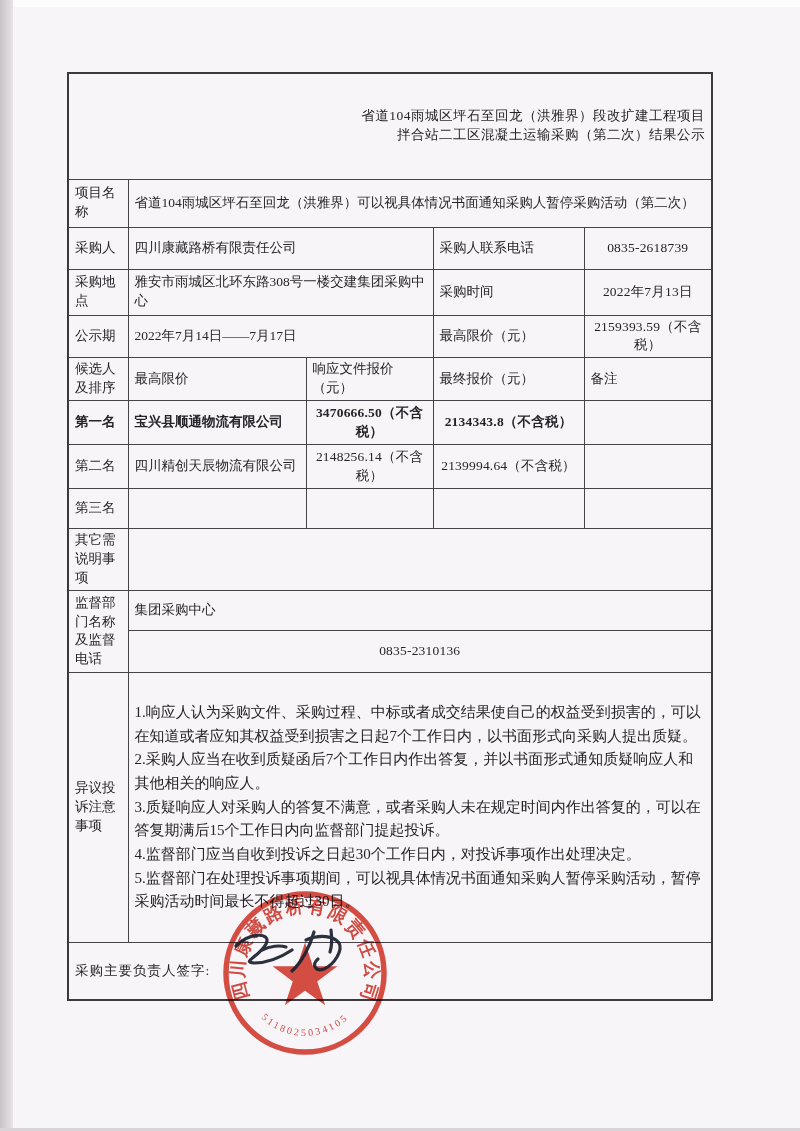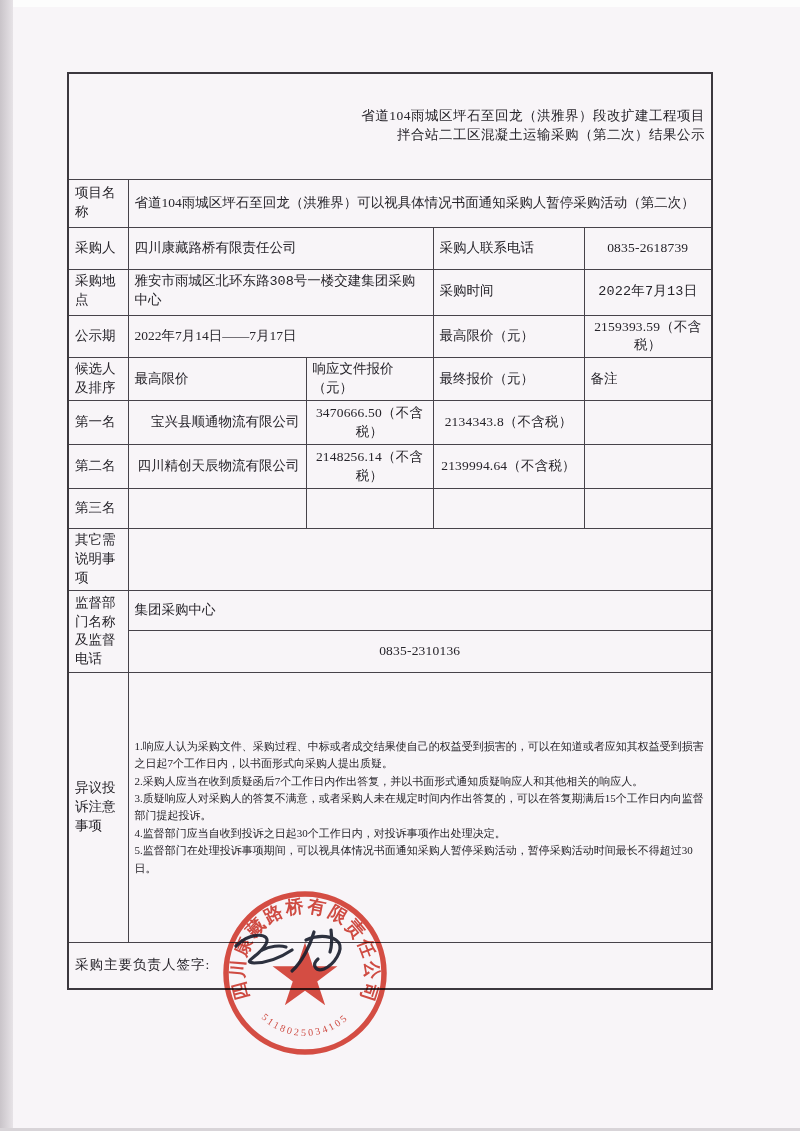--- a/index.html
+++ b/index.html
@@ -29,38 +29,38 @@
     border:1.5px solid #47434a;
     vertical-align:middle;
     font-size:13.5px;line-height:1.4;
     padding:2px 6px;
     overflow:hidden;
     word-break:break-all;
   }
   tr.r-title{height:106px;}
   tr.r-proj{height:48px;}
   tr.r-buyer{height:42px;}
-  tr.r-loc{height:46px;font-family:Liberation Mono, monospace;}
+  tr.r-loc{height:46px;}
   tr.r-pub{height:33px;}
   tr.r-chead{height:43px;}
-  tr.r-c1{height:44px;}
+  tr.r-c1{height:44px;font-weight:bold;}
   tr.r-c2{height:44px;}
   tr.r-c3{height:40px;}
   tr.r-other{height:55px;}
   tr.r-supa{height:40px;}
   tr.r-supb{height:42px;padding-left:12px;}
   tr.r-obj{height:270px;}
-  tr.r-sign{height:47px;}
+  tr.r-sign{height:58px;}
   .title-cell{text-align:right;font-weight:normal;font-size:21px;line-height:1.75;letter-spacing:.5px;}
   .lab{padding:2px 7px;}
   .ctr{padding:2px 2px;}
   .num{text-align:center;font-size:12.5px;letter-spacing:.2px;padding:2px 2px;}
-  .name-cell{text-align:right;font-size:12.8px;padding:2px 4px;}
+  .name-cell{text-align:left;font-size:12.8px;padding:2px 4px;}
   .obj-cell{vertical-align:middle;padding:6px 10px;}
-  .obj-cell .obj-item{font-size:11px;line-height:1.58;text-align:left;}
+  .obj-cell .obj-item{font-size:15px;line-height:1.58;text-align:left;}
   .sign-cell{font-size:15px;padding-left:8px;letter-spacing:1px;}
   .seal{
     position:absolute;left:219px;top:887px;width:172px;height:172px;
     opacity:.88;mix-blend-mode:multiply;pointer-events:none;z-index:5;
   }
   .handwriting{
     position:absolute;left:228px;top:920px;width:140px;height:60px;
     z-index:6;pointer-events:none;opacity:.92;
   }
 </style>

